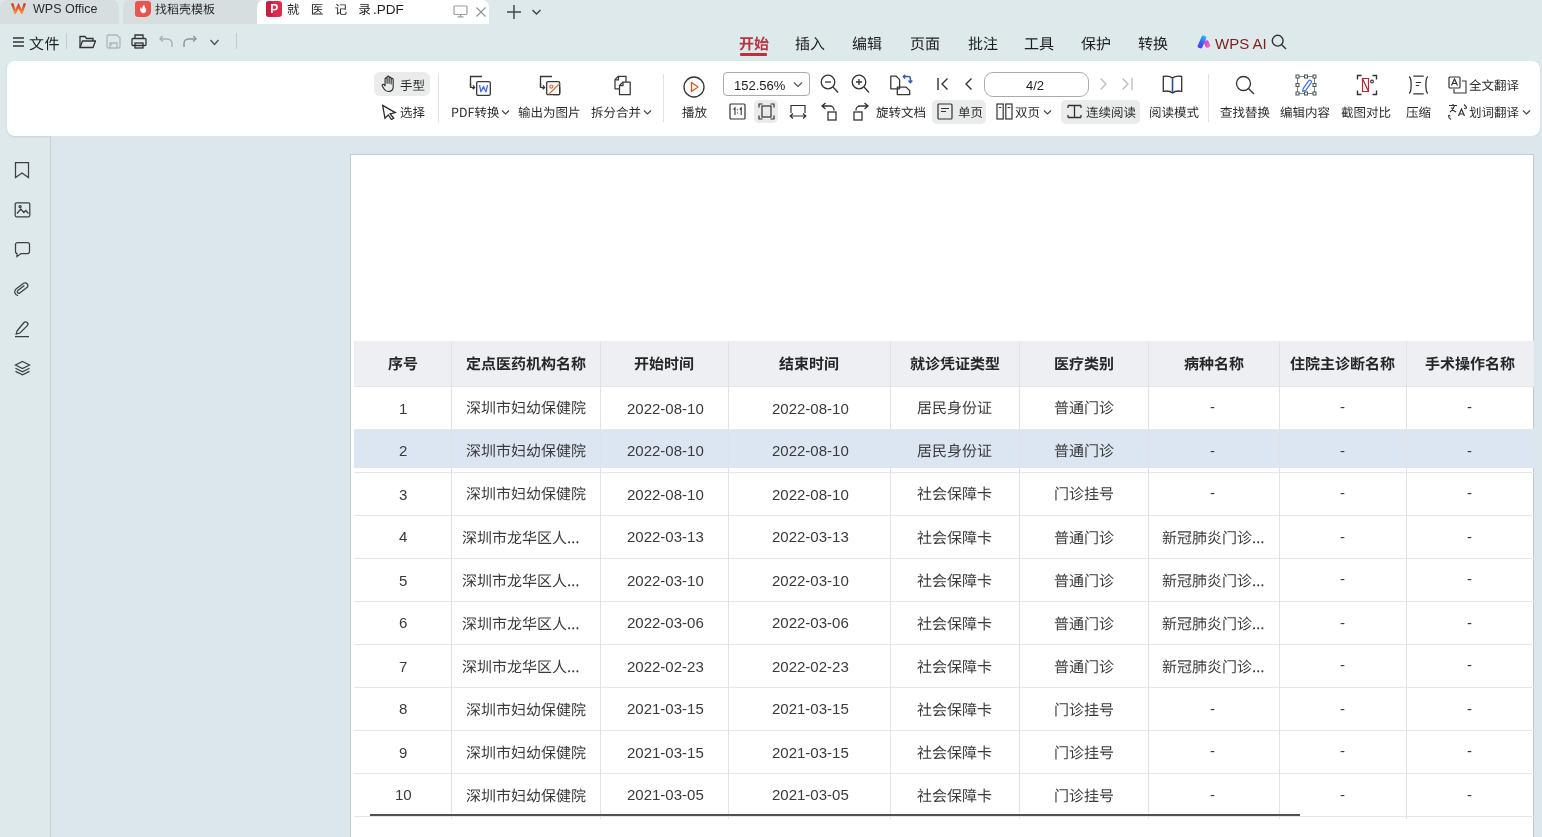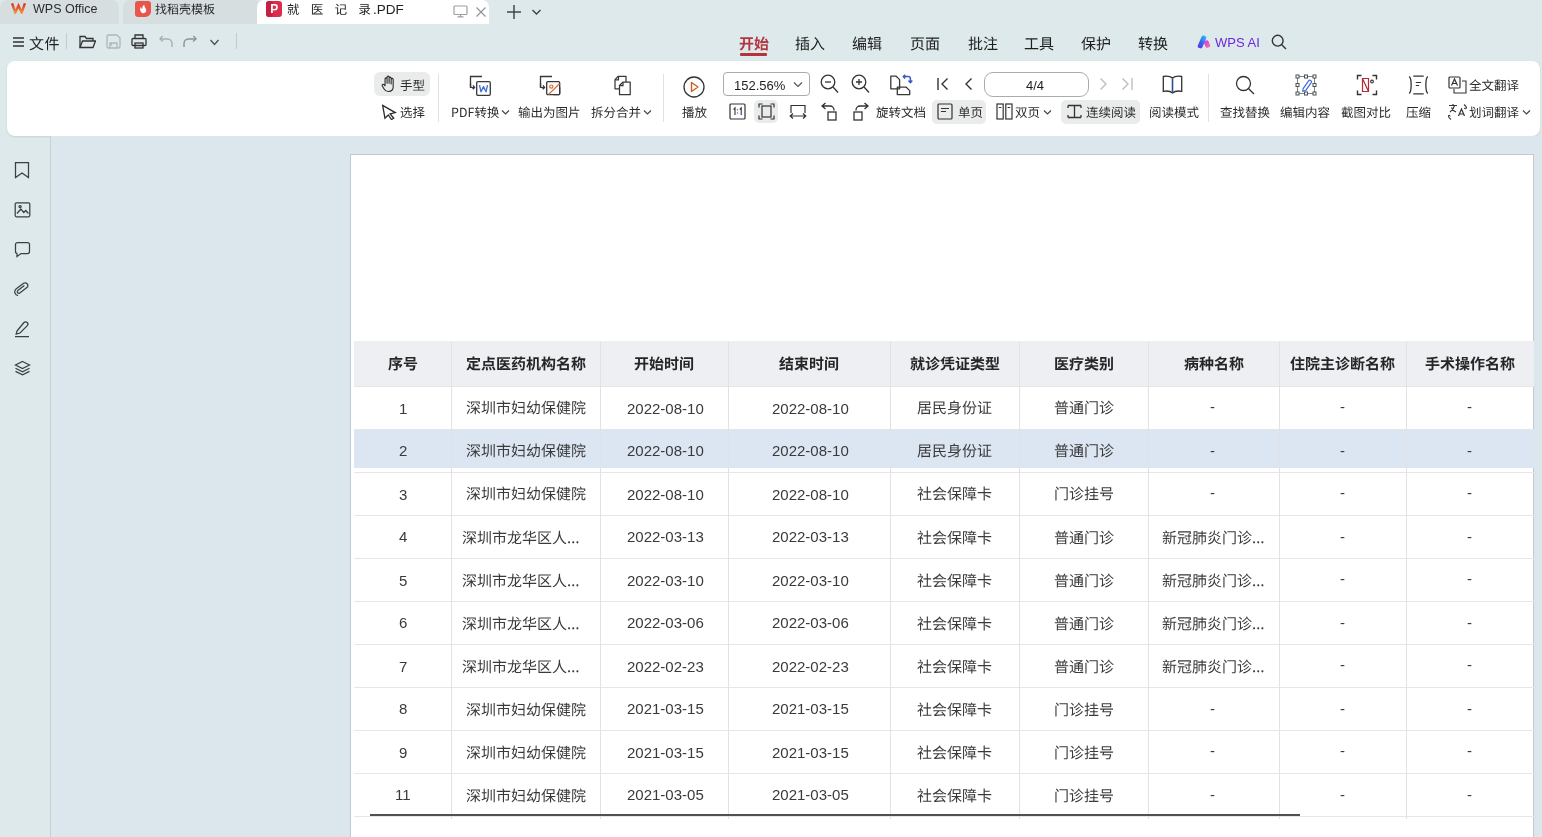--- a/index.html
+++ b/index.html
@@ -288,21 +288,21 @@
         <stop offset="1" stop-color="#5239e6"></stop>
       </linearGradient>
 <linearGradient id="aip" x1=".1" y1=".1" x2=".9" y2=".9">
         <stop offset="0" stop-color="#c43df0"></stop>
         <stop offset="1" stop-color="#fd6f9d"></stop>
       </linearGradient>
     </defs>
 <path fill="url(#aib)" d="M6.6 1.7C7 .7 8 .2 9 .6l1.2.5c1 .4 1.4 1.5 1 2.4L7.4 12.3c-.4 1-1.5 1.4-2.4 1L3.8 12.8c-1-.4-1.4-1.5-1-2.4z"></path>
 <path fill="url(#aip)" d="M9.1 8.3c-.5-.9 0-2 .9-2.4l1.3-.5c.9-.3 1.9.1 2.3 1l1.5 3.5c.4 1-.1 2-1.1 2.4l-1.2.4c-.9.3-1.9-.1-2.3-1z"></path>
   </svg>
-<div class="lat" style="left:1215px;top:35px;font-size:13px;color:#6d28d9">WPS AI</div>
+<div class="lat" style="left:1215px;top:35px;font-size:15px;color:#7f1d1d">WPS AI</div>
 <svg class="abs" style="left:1271px;top:34px" width="16" height="16" viewBox="0 0 16 16" fill="none" stroke="#333" stroke-width="1.4">
     <circle cx="6.7" cy="6.7" r="5.4"></circle>
     <path d="M10.8 10.8 15 15"></path>
   </svg>
 <div class="abs" style="left:7px;top:61px;width:1533px;height:75px;background:#fff;border-radius:8px;box-shadow:0 1px 2px rgba(90,110,115,.18)"></div>
 <div class="abs" style="left:374px;top:72px;width:56px;height:24px;background:#eaebeb;border-radius:6px"></div>
 <svg class="abs" style="left:381px;top:75px" width="15" height="18" viewBox="0 0 17 20" fill="none" stroke="#2b2b2b" stroke-width="1.25" stroke-linecap="round" stroke-linejoin="round">
 <path d="M4.6 11V4.2a1.15 1.15 0 0 1 2.3 0V9.2M6.9 3.1V2.2a1.15 1.15 0 0 1 2.3 0v7M9.2 3.4a1.15 1.15 0 0 1 2.3 0V10m0-5.2a1.15 1.15 0 0 1 2.3 0v8.4c0 3.4-2.3 5.3-5.4 5.3-2.5 0-3.8-1-4.9-2.9l-2-3.4c-.8-1.3.9-2.6 1.9-1.5l1.2 1.3"></path>
   </svg>
 <div style="position:absolute;left:400.0px;top:79.1px;">
@@ -440,21 +440,21 @@
     <path d="M13.5 1 17 4l-3.5 3M16.7 4H9a4 4 0 0 0-4 4v.5"></path>
     <rect x="3" y="10" width="8" height="8"></rect>
   </svg>
 <svg class="abs" style="left:936px;top:77px" width="13" height="14" viewBox="0 0 13 14" fill="none" stroke="#333" stroke-width="1.4">
     <path d="M2 1v12M11.5 1.5 6 7l5.5 5.5"></path>
   </svg>
 <svg class="abs" style="left:963px;top:77px" width="10" height="14" viewBox="0 0 10 14" fill="none" stroke="#333" stroke-width="1.4">
     <path d="M8.5 1.5 3 7l5.5 5.5"></path>
   </svg>
 <div class="abs" style="left:984px;top:72px;width:105px;height:25px;border:1px solid #a7adaf;border-radius:9px;background:#fff"></div>
-<div class="lat" style="left:1026px;top:77.5px;font-size:13px;color:#1d1d1d">4/4</div>
+<div class="lat" style="left:1026px;top:77.5px;font-size:13px;color:#1d1d1d">4/2</div>
 <svg class="abs" style="left:1099px;top:77px" width="10" height="14" viewBox="0 0 10 14" fill="none" stroke="#b9bfc1" stroke-width="1.4">
     <path d="M1.5 1.5 7 7l-5.5 5.5"></path>
   </svg>
 <svg class="abs" style="left:1121px;top:77px" width="13" height="14" viewBox="0 0 13 14" fill="none" stroke="#b9bfc1" stroke-width="1.4">
     <path d="M11 1v12M1.5 1.5 7 7l-5.5 5.5"></path>
   </svg>
 <svg class="abs" style="left:1162px;top:74.5px" width="21" height="20" viewBox="0 0 21 20" fill="none">
     <path stroke="#333" stroke-width="1.3" d="M10.5 3C8.9 1.6 6.9 1.1 4.5 1.1c-1.2 0-2.4.2-3.2.4V16.4c.8-.2 2-.4 3.2-.4 2.4 0 4.4.5 6 1.9 1.6-1.4 3.6-1.9 6-1.9 1.2 0 2.4.2 3.2.4V1.5c-.8-.2-2-.4-3.2-.4-2.4 0-4.4.5-6 1.9z"></path>
     <path stroke="#2b4d8f" stroke-width="1.6" d="M10.5 3.2V17.6"></path>
   </svg>
@@ -1082,21 +1082,21 @@
     <svg class="t" style="width:60.0px;height:15px" viewBox="0 -880 4000 1000" fill="#3a3a3a">
       <use href="#r95e8" x="0"></use>
       <use href="#r8bca" x="1000"></use>
       <use href="#r6302" x="2000"></use>
       <use href="#r53f7" x="3000"></use>
     </svg>
   </div>
 <div class="lat" style="left:1210px;top:742px;font-size:15px;color:#3a3a3a">-</div>
 <div class="lat" style="left:1340px;top:742px;font-size:15px;color:#3a3a3a">-</div>
 <div class="lat" style="left:1467px;top:742px;font-size:15px;color:#3a3a3a">-</div>
-<div class="lat" style="left:395px;top:786px;font-size:15px;color:#3a3a3a">11</div>
+<div class="lat" style="left:395px;top:786px;font-size:15px;color:#3a3a3a">10</div>
 <div style="position:absolute;left:465.5px;top:787.5px;">
     <svg class="t" style="width:120.0px;height:15px" viewBox="0 -880 8000 1000" fill="#3a3a3a">
       <use href="#r6df1" x="0"></use>
       <use href="#r5733" x="1000"></use>
       <use href="#r5e02" x="2000"></use>
       <use href="#r5987" x="3000"></use>
       <use href="#r5e7c" x="4000"></use>
       <use href="#r4fdd" x="5000"></use>
       <use href="#r5065" x="6000"></use>
       <use href="#r9662" x="7000"></use>

